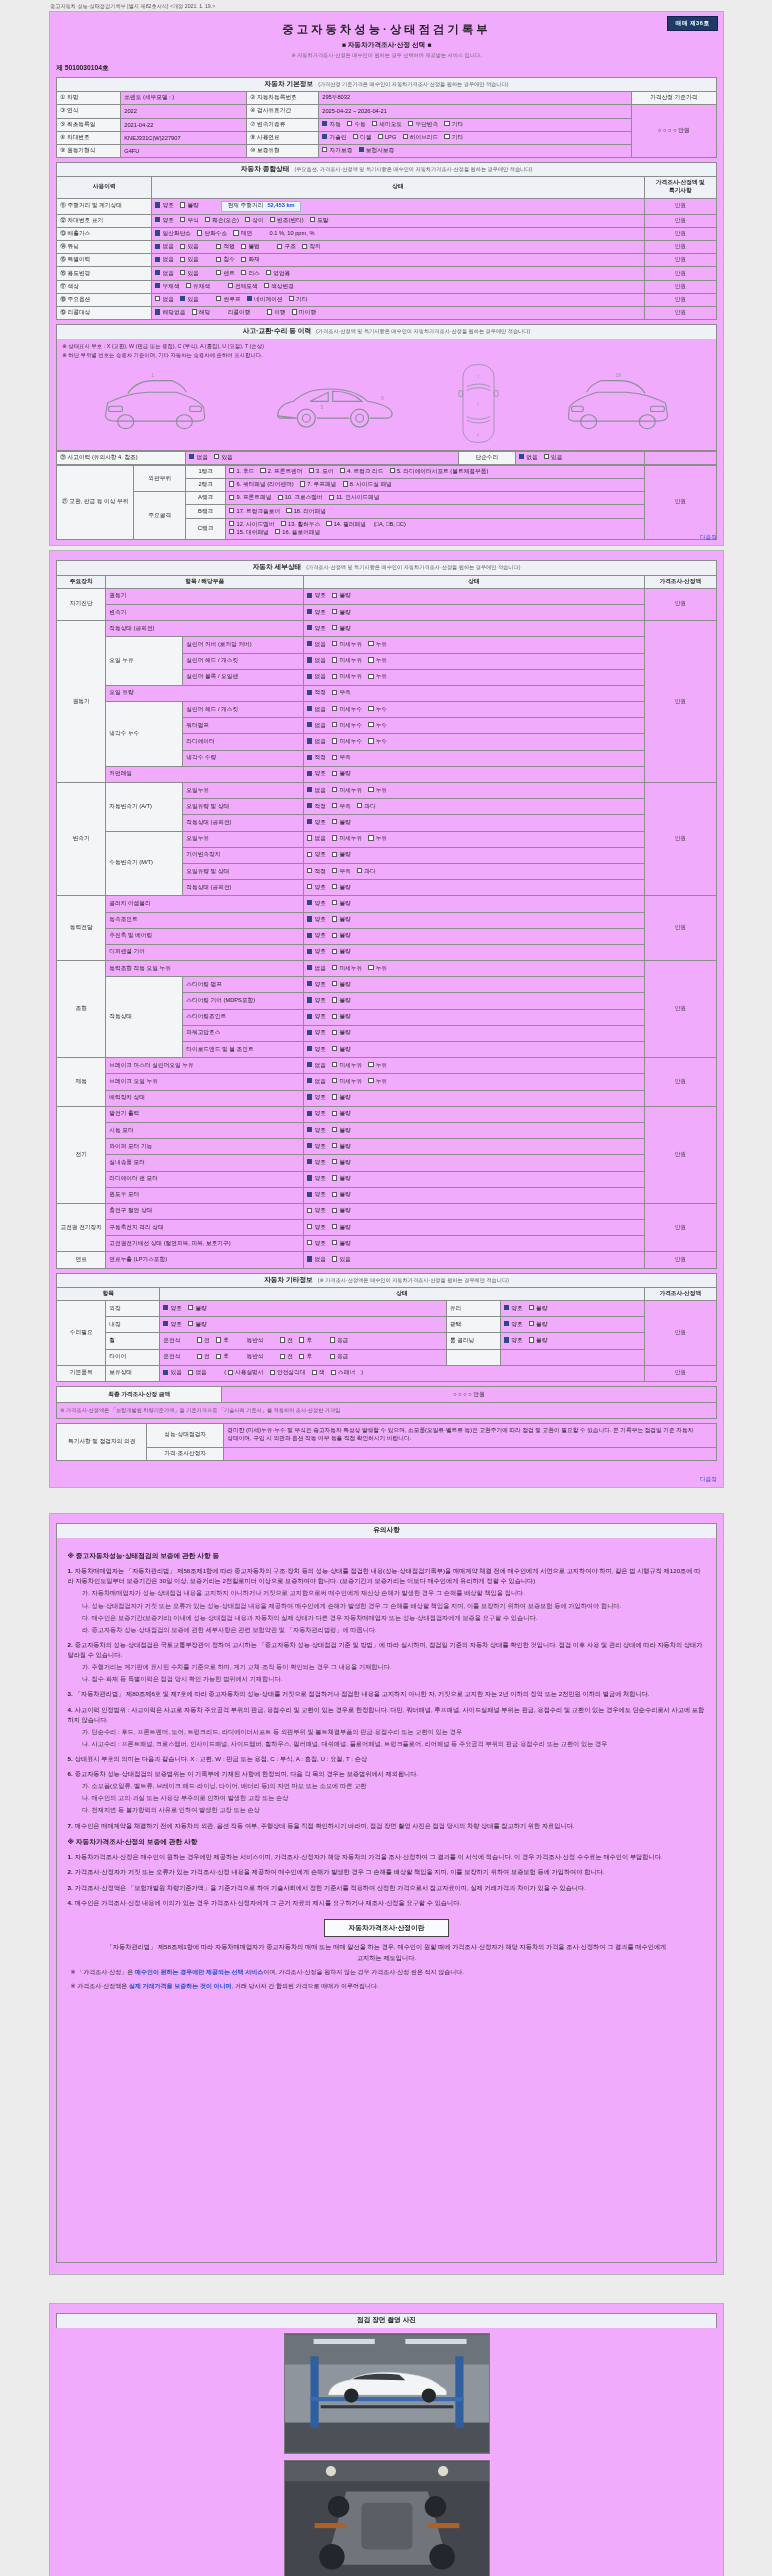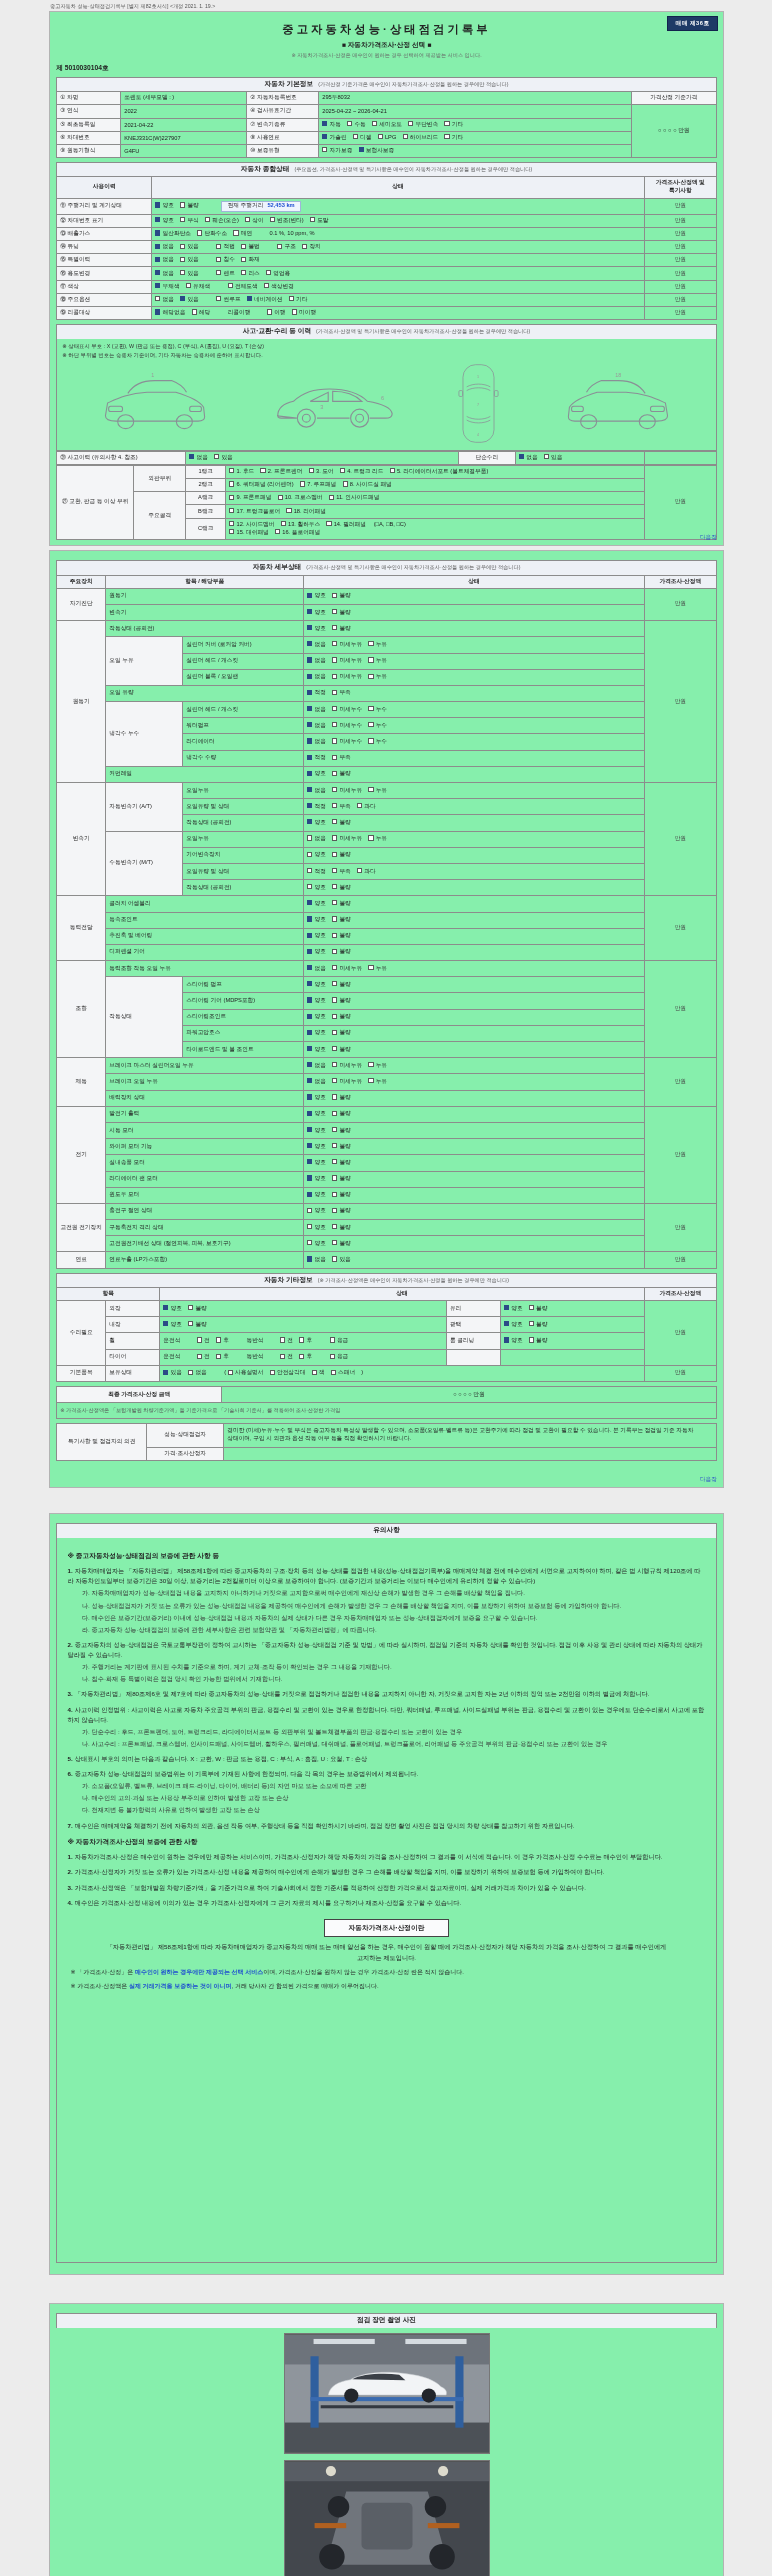--- a/index.html
+++ b/index.html
@@ -1,20 +1,20 @@
 <!DOCTYPE html>
 <html style="font-size:8.2px"><head>
 <meta charset="utf-8">
 <style>
 *{box-sizing:border-box;margin:0;padding:0}
 html,body{width:773px;height:2576px;overflow:hidden}
 body{background:#ececec;font-family:"Liberation Sans","DejaVu Sans",sans-serif;color:#222;position:relative}
 .topbar{width:675px;margin:0 auto;font-size:5.2px;color:#555;padding:2.6px 1px 1.5px}
 .page{width:675px;margin:0 auto}
-.box{background:#86efac;border:0.5px solid #b3b3b3;padding:5.2px 6.2px;position:relative}
+.box{background:#f0abfc;border:0.5px solid #b3b3b3;padding:5.2px 6.2px;position:relative}
 .box1{min-height:453px;margin-bottom:4.1px}
 .box2{min-height:938px;margin-bottom:25px}
 .box3{min-height:762px;margin-bottom:28px;padding:5.2px 6.2px}
 .box4{min-height:273px;margin-bottom:4.1px}
 .box5{min-height:77px}
 .badge{position:absolute;top:4.1px;right:5.2px;background:#1e3a66;color:#fff;font-size:5.7px;font-weight:bold;padding:2.6px 7.2px;border:0.5px solid #12234d;letter-spacing:0.5px}
 .title{text-align:center;font-size:11.3px;font-weight:bold;letter-spacing:3.1px;padding-top:5.2px}
 .subtitle{text-align:center;font-size:6.7px;font-weight:bold;margin-top:3.1px}
 .title-note{text-align:center;font-size:5.2px;color:#666;margin-top:2.1px}
 .docno{font-size:6.7px;font-weight:bold;margin:5.2px 0 2.6px}

